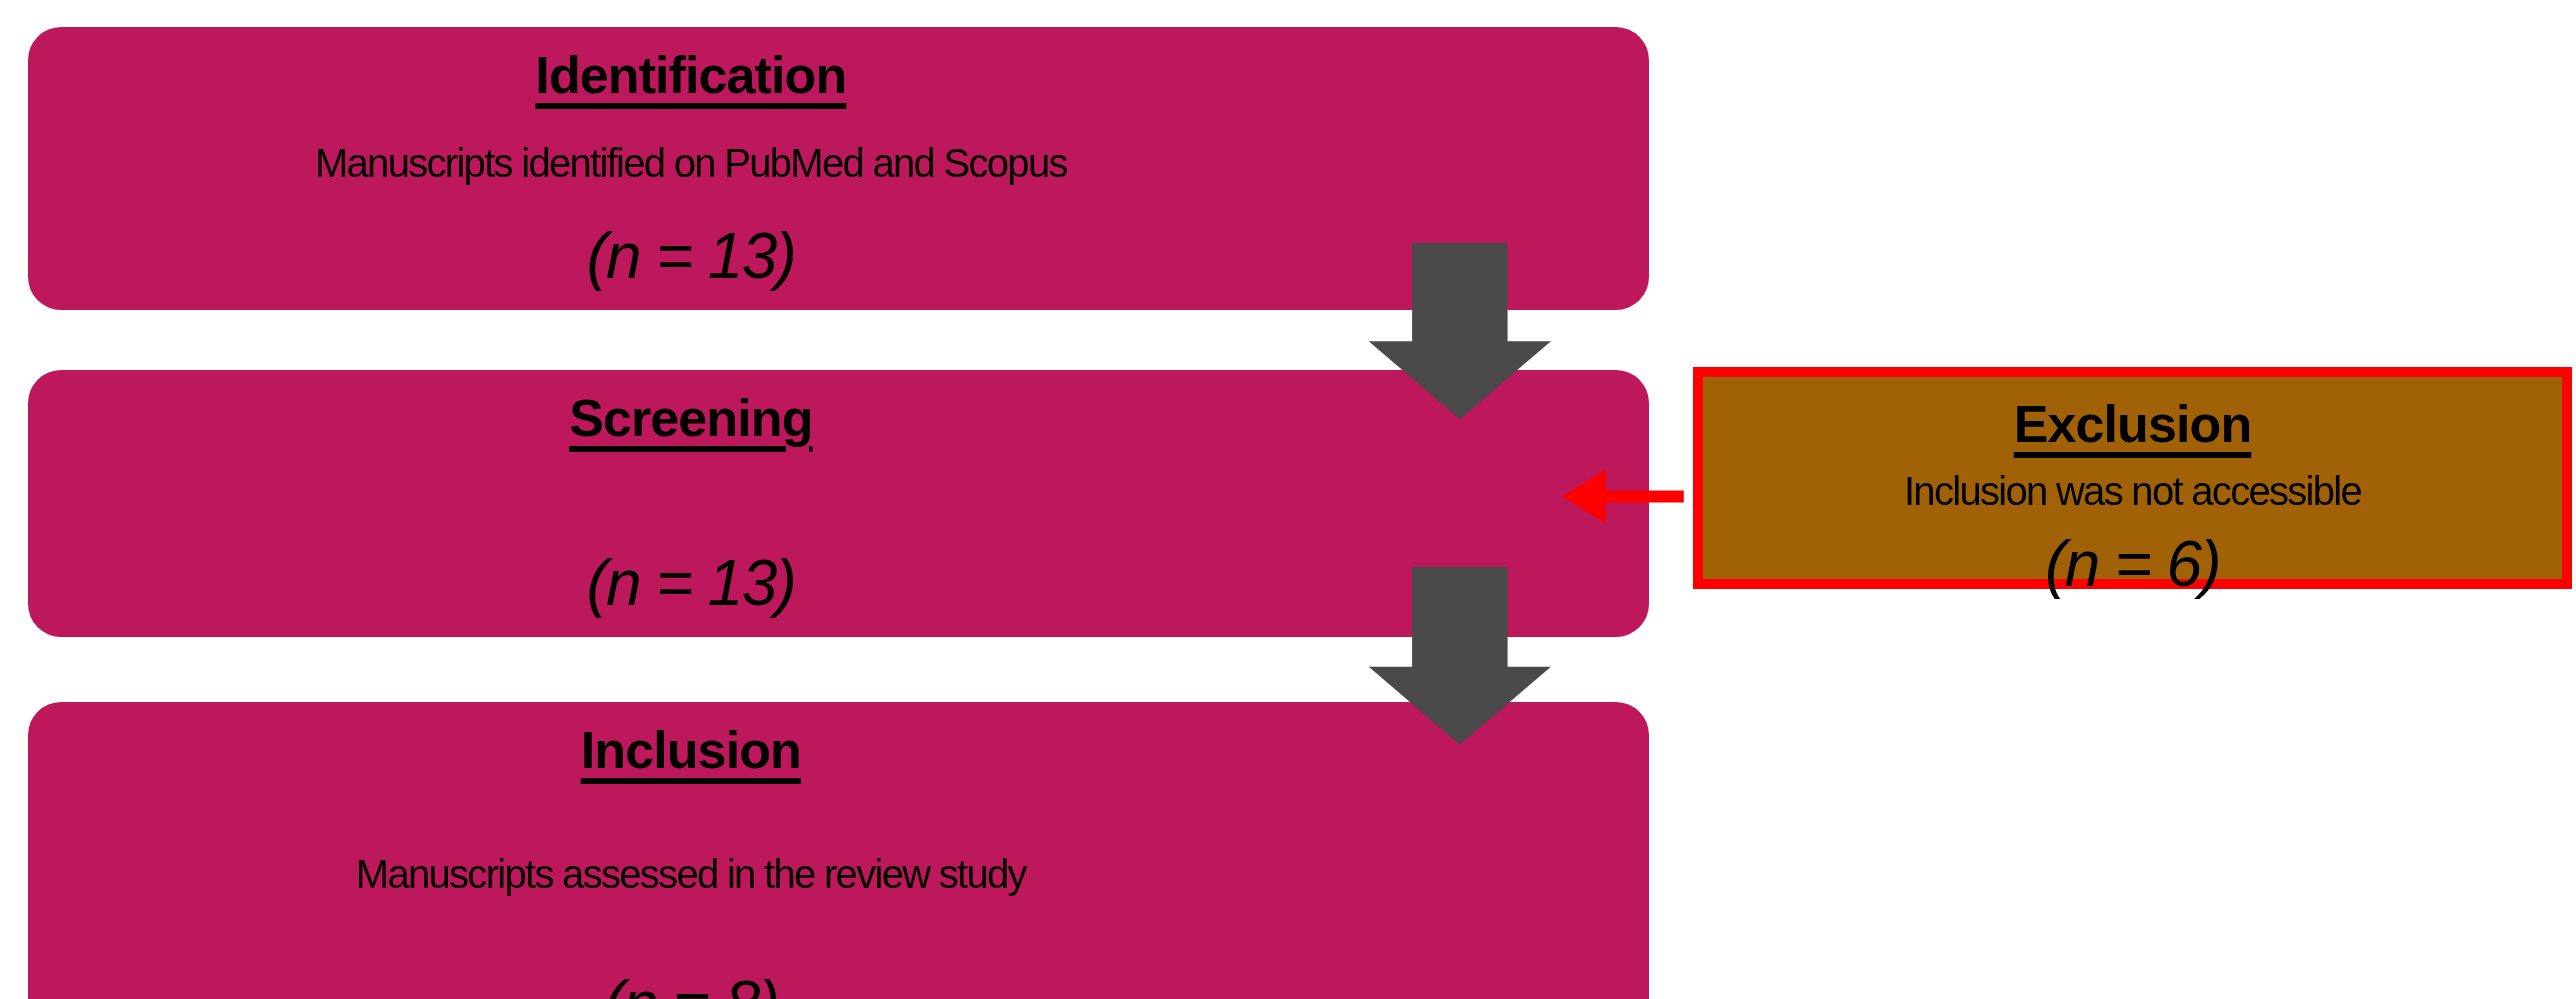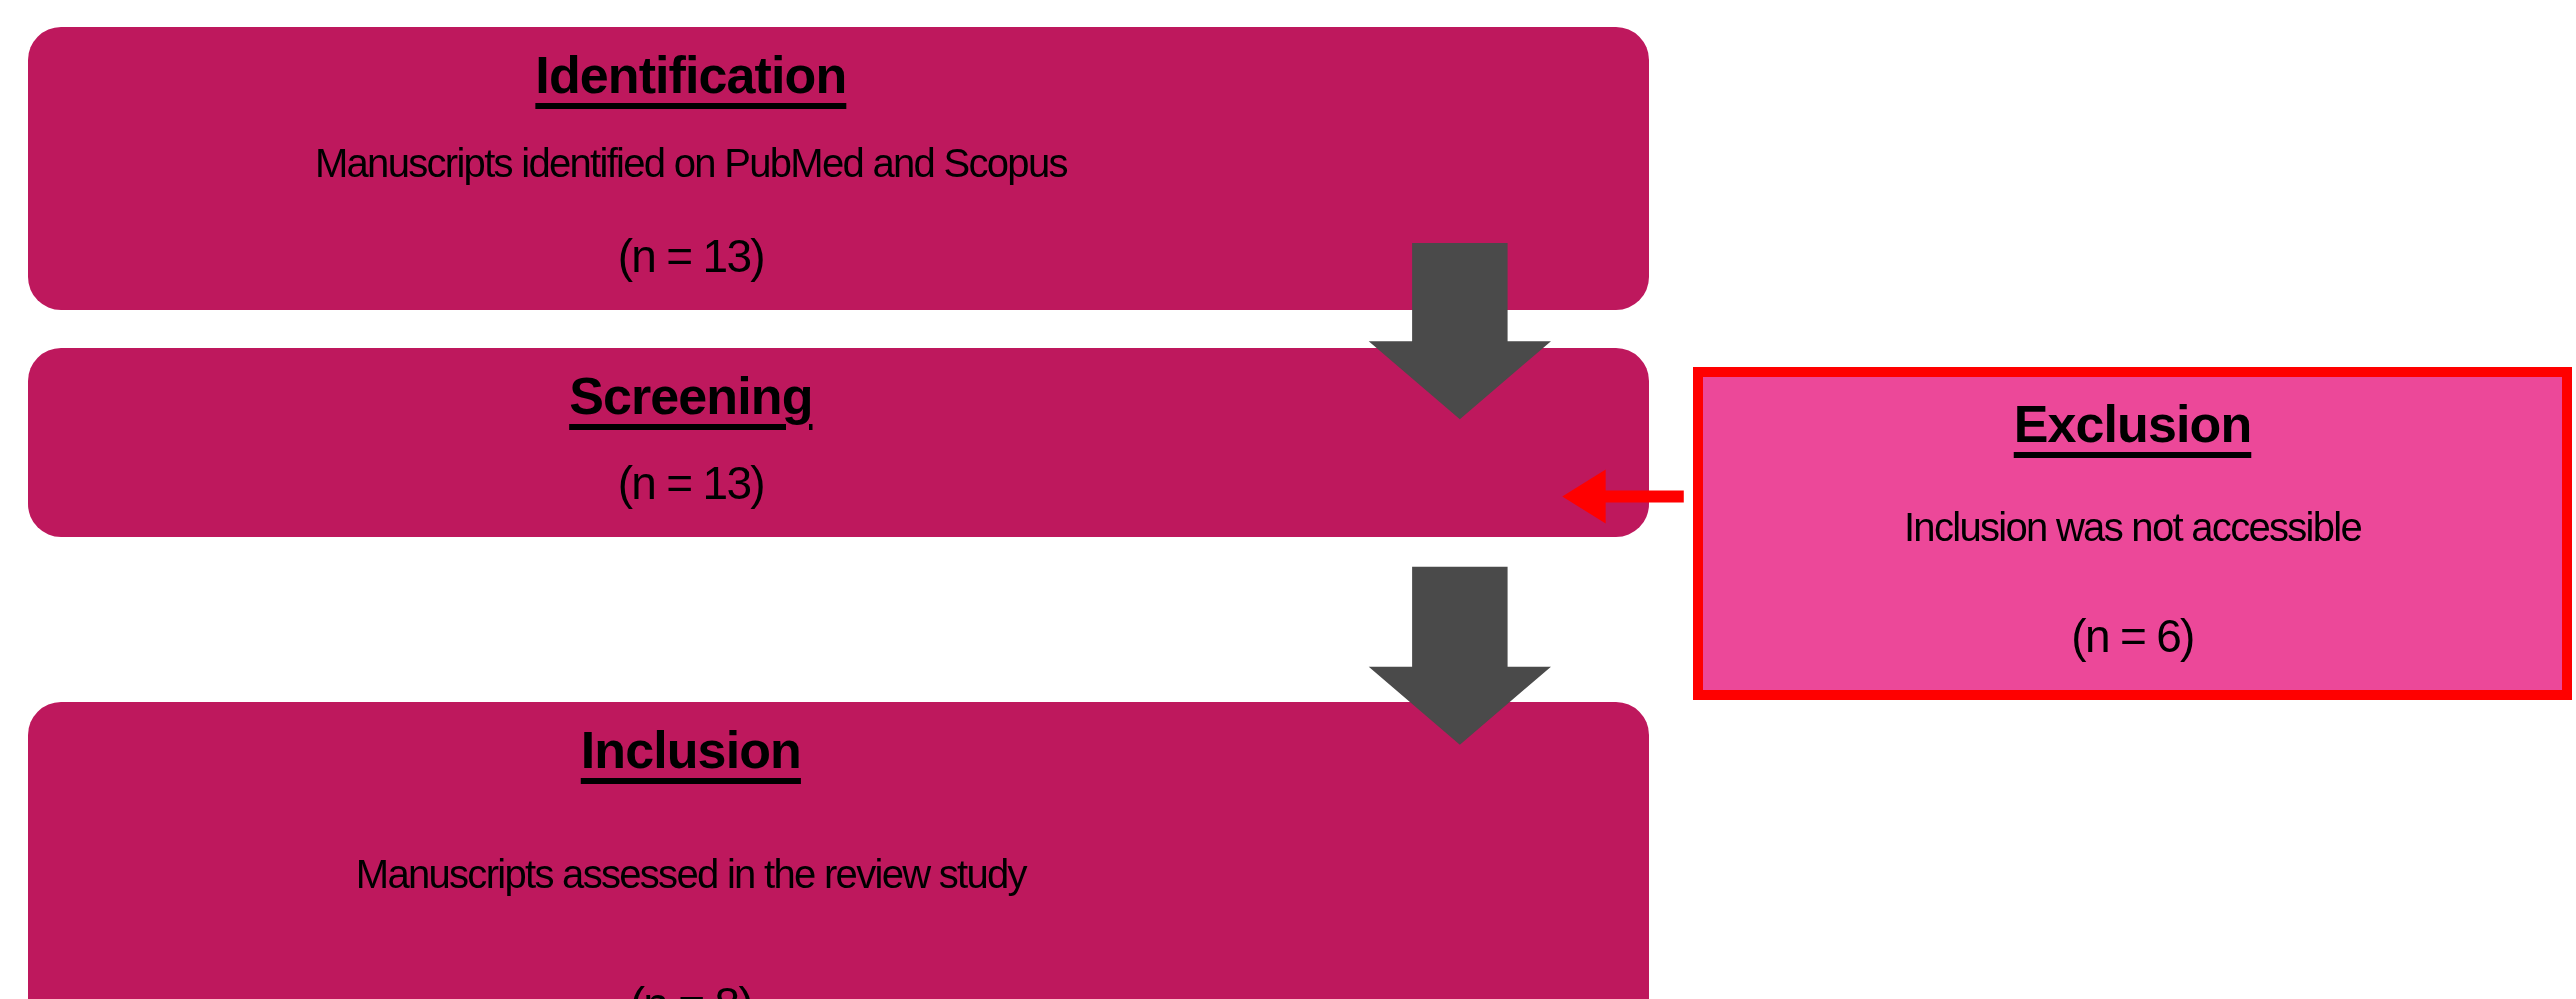--- a/index.html
+++ b/index.html
@@ -26,51 +26,52 @@
     border-radius: 33px;
     box-sizing: border-box;
     display: flex;
     flex-direction: column;
     justify-content: space-between;
     align-items: stretch;
     text-align: center;
     padding: 17.4px 304px 17.4px 8.7px; 
   }
   #stage-identification { top: 27px;  height: 283px; }
-  #stage-screening      { top: 348px; height: 189px; }
+  #stage-screening      { top: 370px; height: 267px; }
   #stage-inclusion      { top: 682px; height: 356px; margin-top: 20px; }
 
   .stage-title {
     font-size: 52px;
     font-weight: bold;
     line-height: 62px;
     letter-spacing: -0.9px;
     text-decoration: underline;
     text-decoration-thickness: 6px;
     text-underline-offset: 10.4px;
   }
   .stage-desc {
     font-size: 40px;
     line-height: 73px;
     letter-spacing: -1.7px;
   }
   .stage-count {
-    font-size: 46px;
+    font-size: 64px;
     line-height: 73px;
     letter-spacing: -1.7px;
+    font-style: italic;
   }
 
   
   #exclusion-box {
     position: absolute;
     left: 1693px;
     top: 367px;
     width: 879px;
-    height: 333px;
-    background: #ec4899;
+    height: 222px;
+    background: #a16207;
     border: 10.4px solid #ff0000;
     box-sizing: border-box;
     display: flex;
     flex-direction: column;
     justify-content: space-between;
     align-items: stretch;
     text-align: center;
     padding: 15.6px 7px 17.4px 7px;
   }
   #exclusion-box .stage-title { text-underline-offset: 9.5px; }

